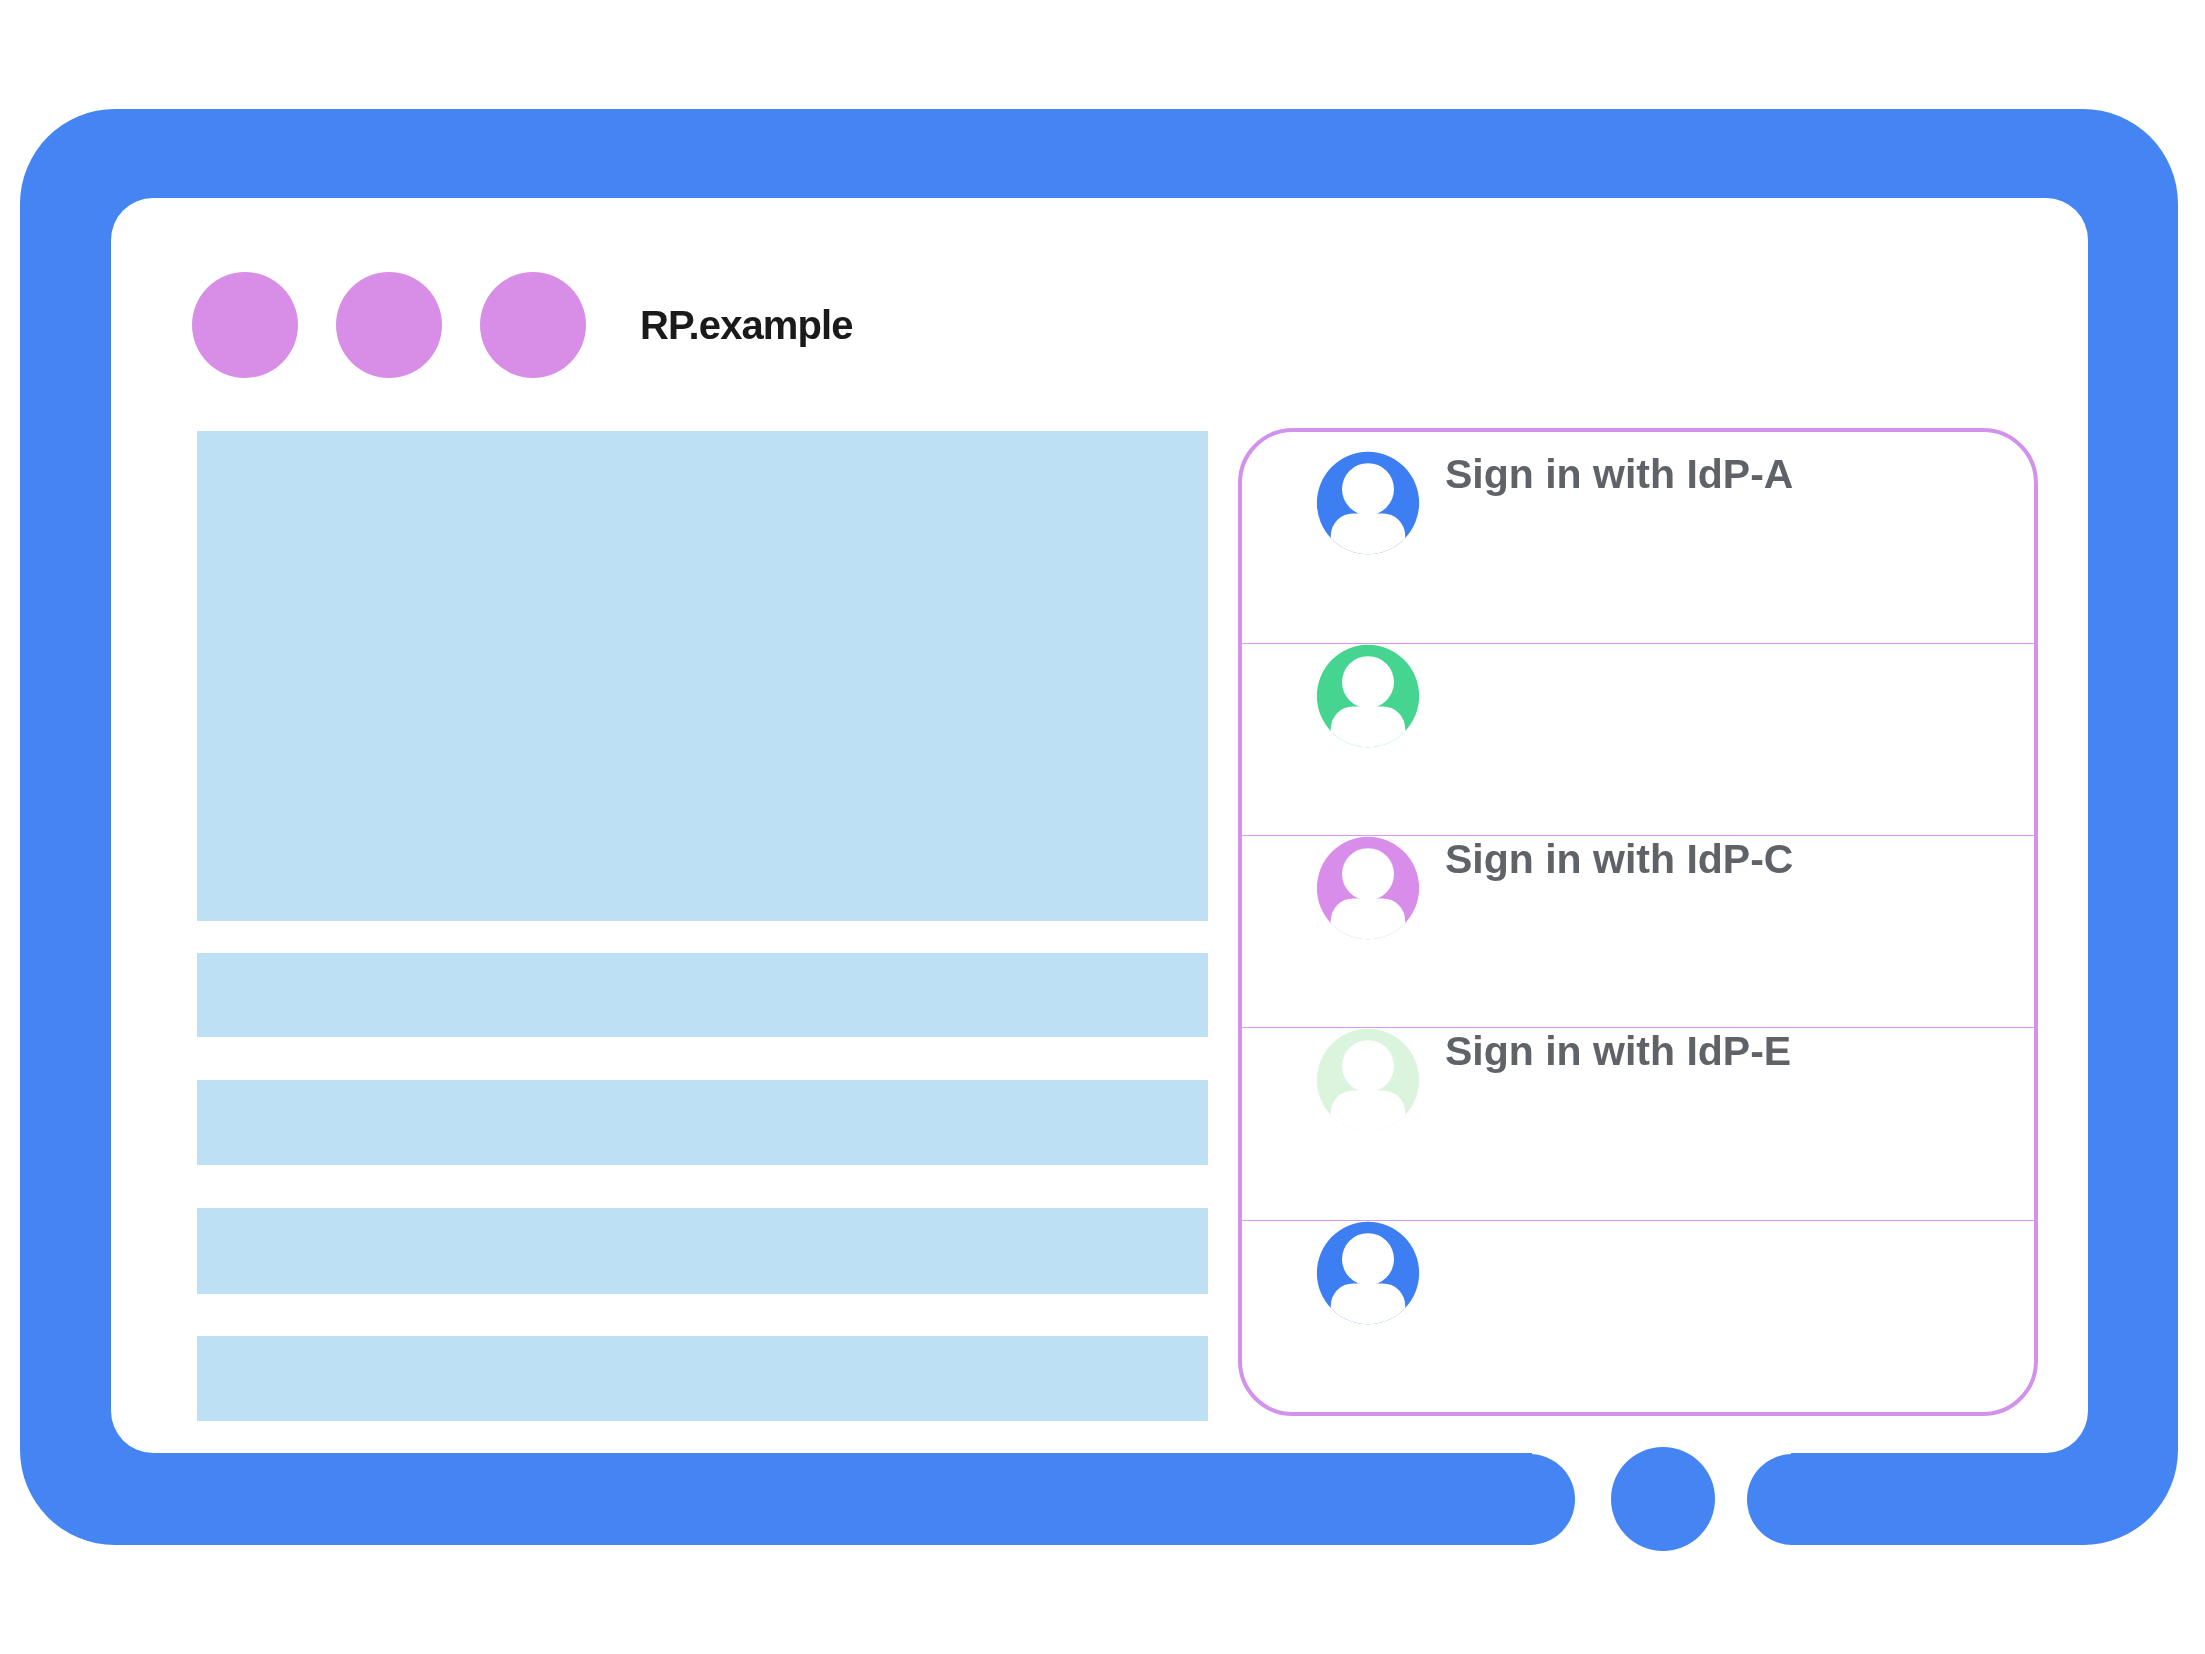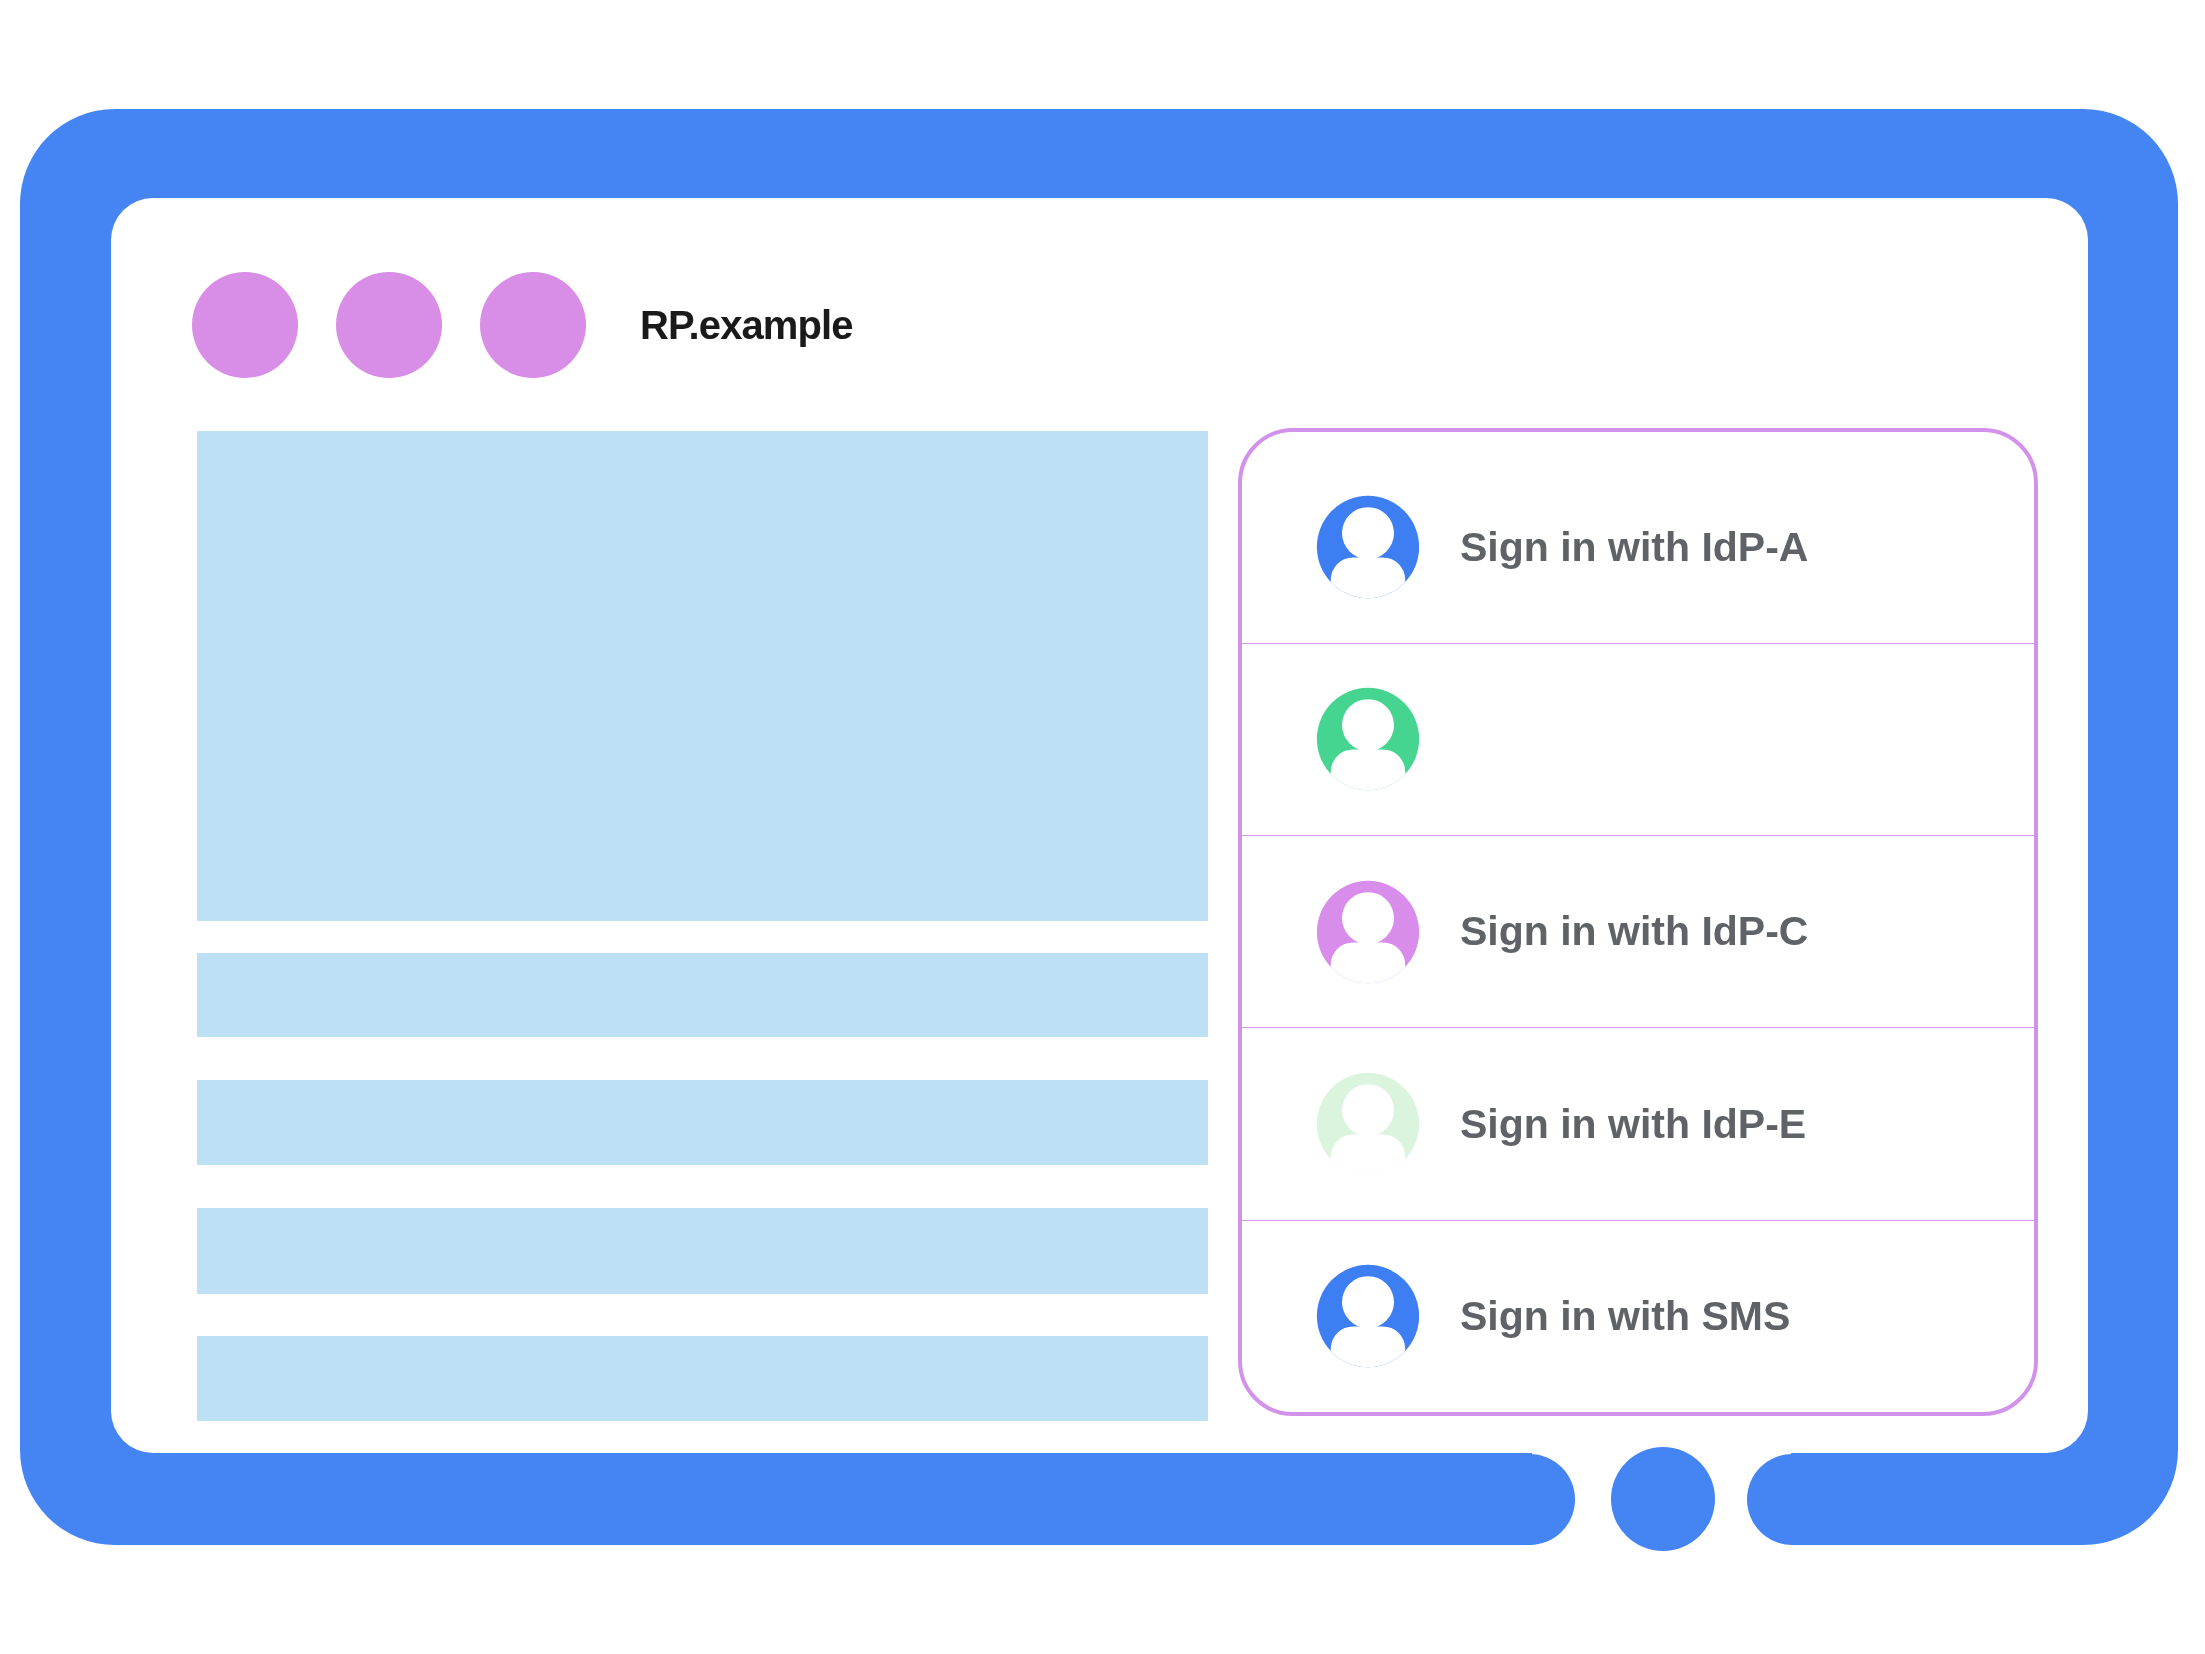--- a/index.html
+++ b/index.html
@@ -87,23 +87,22 @@
     border: 4.4px solid var(--panel-border, #D292EB);
     border-radius: 55px;
     display: flex;
     flex-direction: column;
     padding-top: 19.4px;
     overflow: hidden;
   }
   .row {
     flex: 1;
     display: flex;
-    align-items: center;
     padding-left: 74px;
-    gap: 40px;
+    gap: 25px;
     border-bottom: 1.8px solid var(--panel-separator, #D79BEE);
     cursor: pointer;
   }
   .row:last-child { border-bottom: none; }
   .avatar { width: 104px; height: 104px; display: inline-block; flex: 0 0 auto; }
   .row-label {
     font-size: 41px;
     font-weight: 700;
     color: var(--row-text, #5F6368);
     letter-spacing: 0;
@@ -203,18 +202,17 @@
     <div class="row">
       <span class="avatar" style="color: rgb(61, 126, 242);">
         <svg viewBox="0 0 120 120" width="104" height="104">
           <circle cx="60" cy="60" r="59" fill="currentColor"></circle>
           <g clip-path="url(#avclip)">
             <circle cx="60" cy="44" r="30" fill="#ffffff"></circle>
             <rect x="17" y="72" width="86" height="54" rx="26" fill="#ffffff"></rect>
           </g>
         </svg>
       </span>
-      <span class="row-label">Sign in with SMS</span>
     </div>
 
   </div>
 </div>
 
 
 </body></html>

